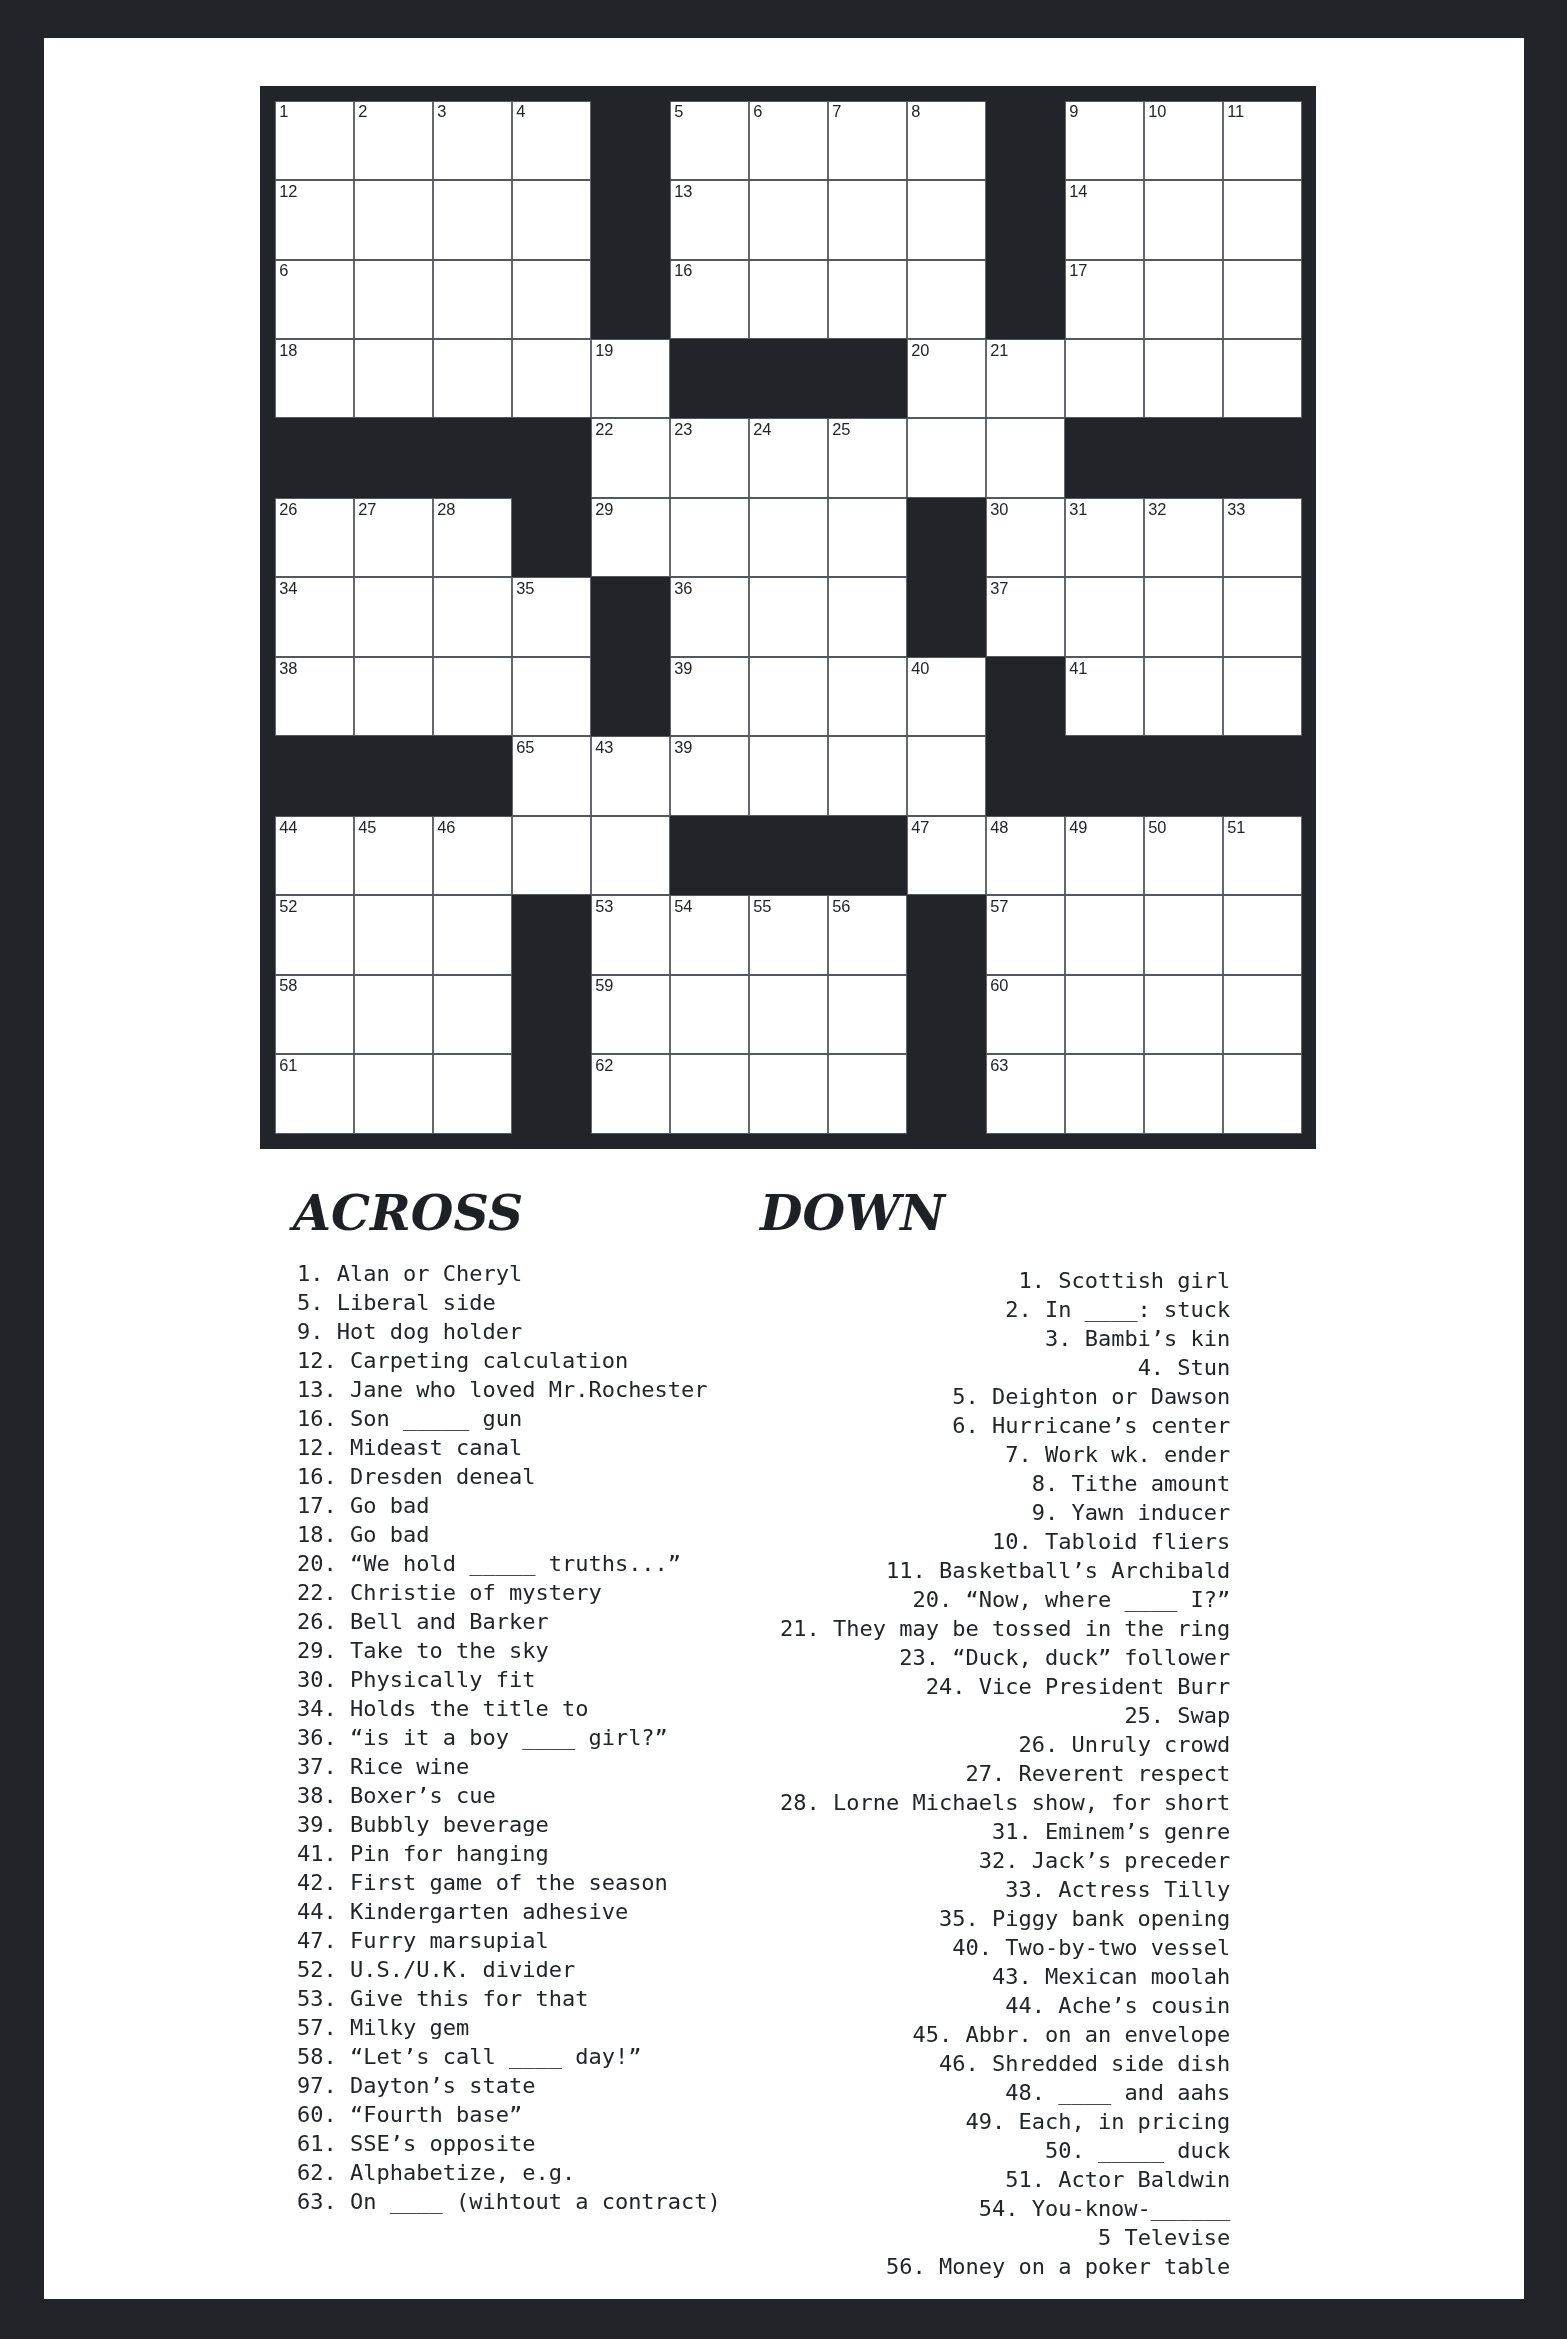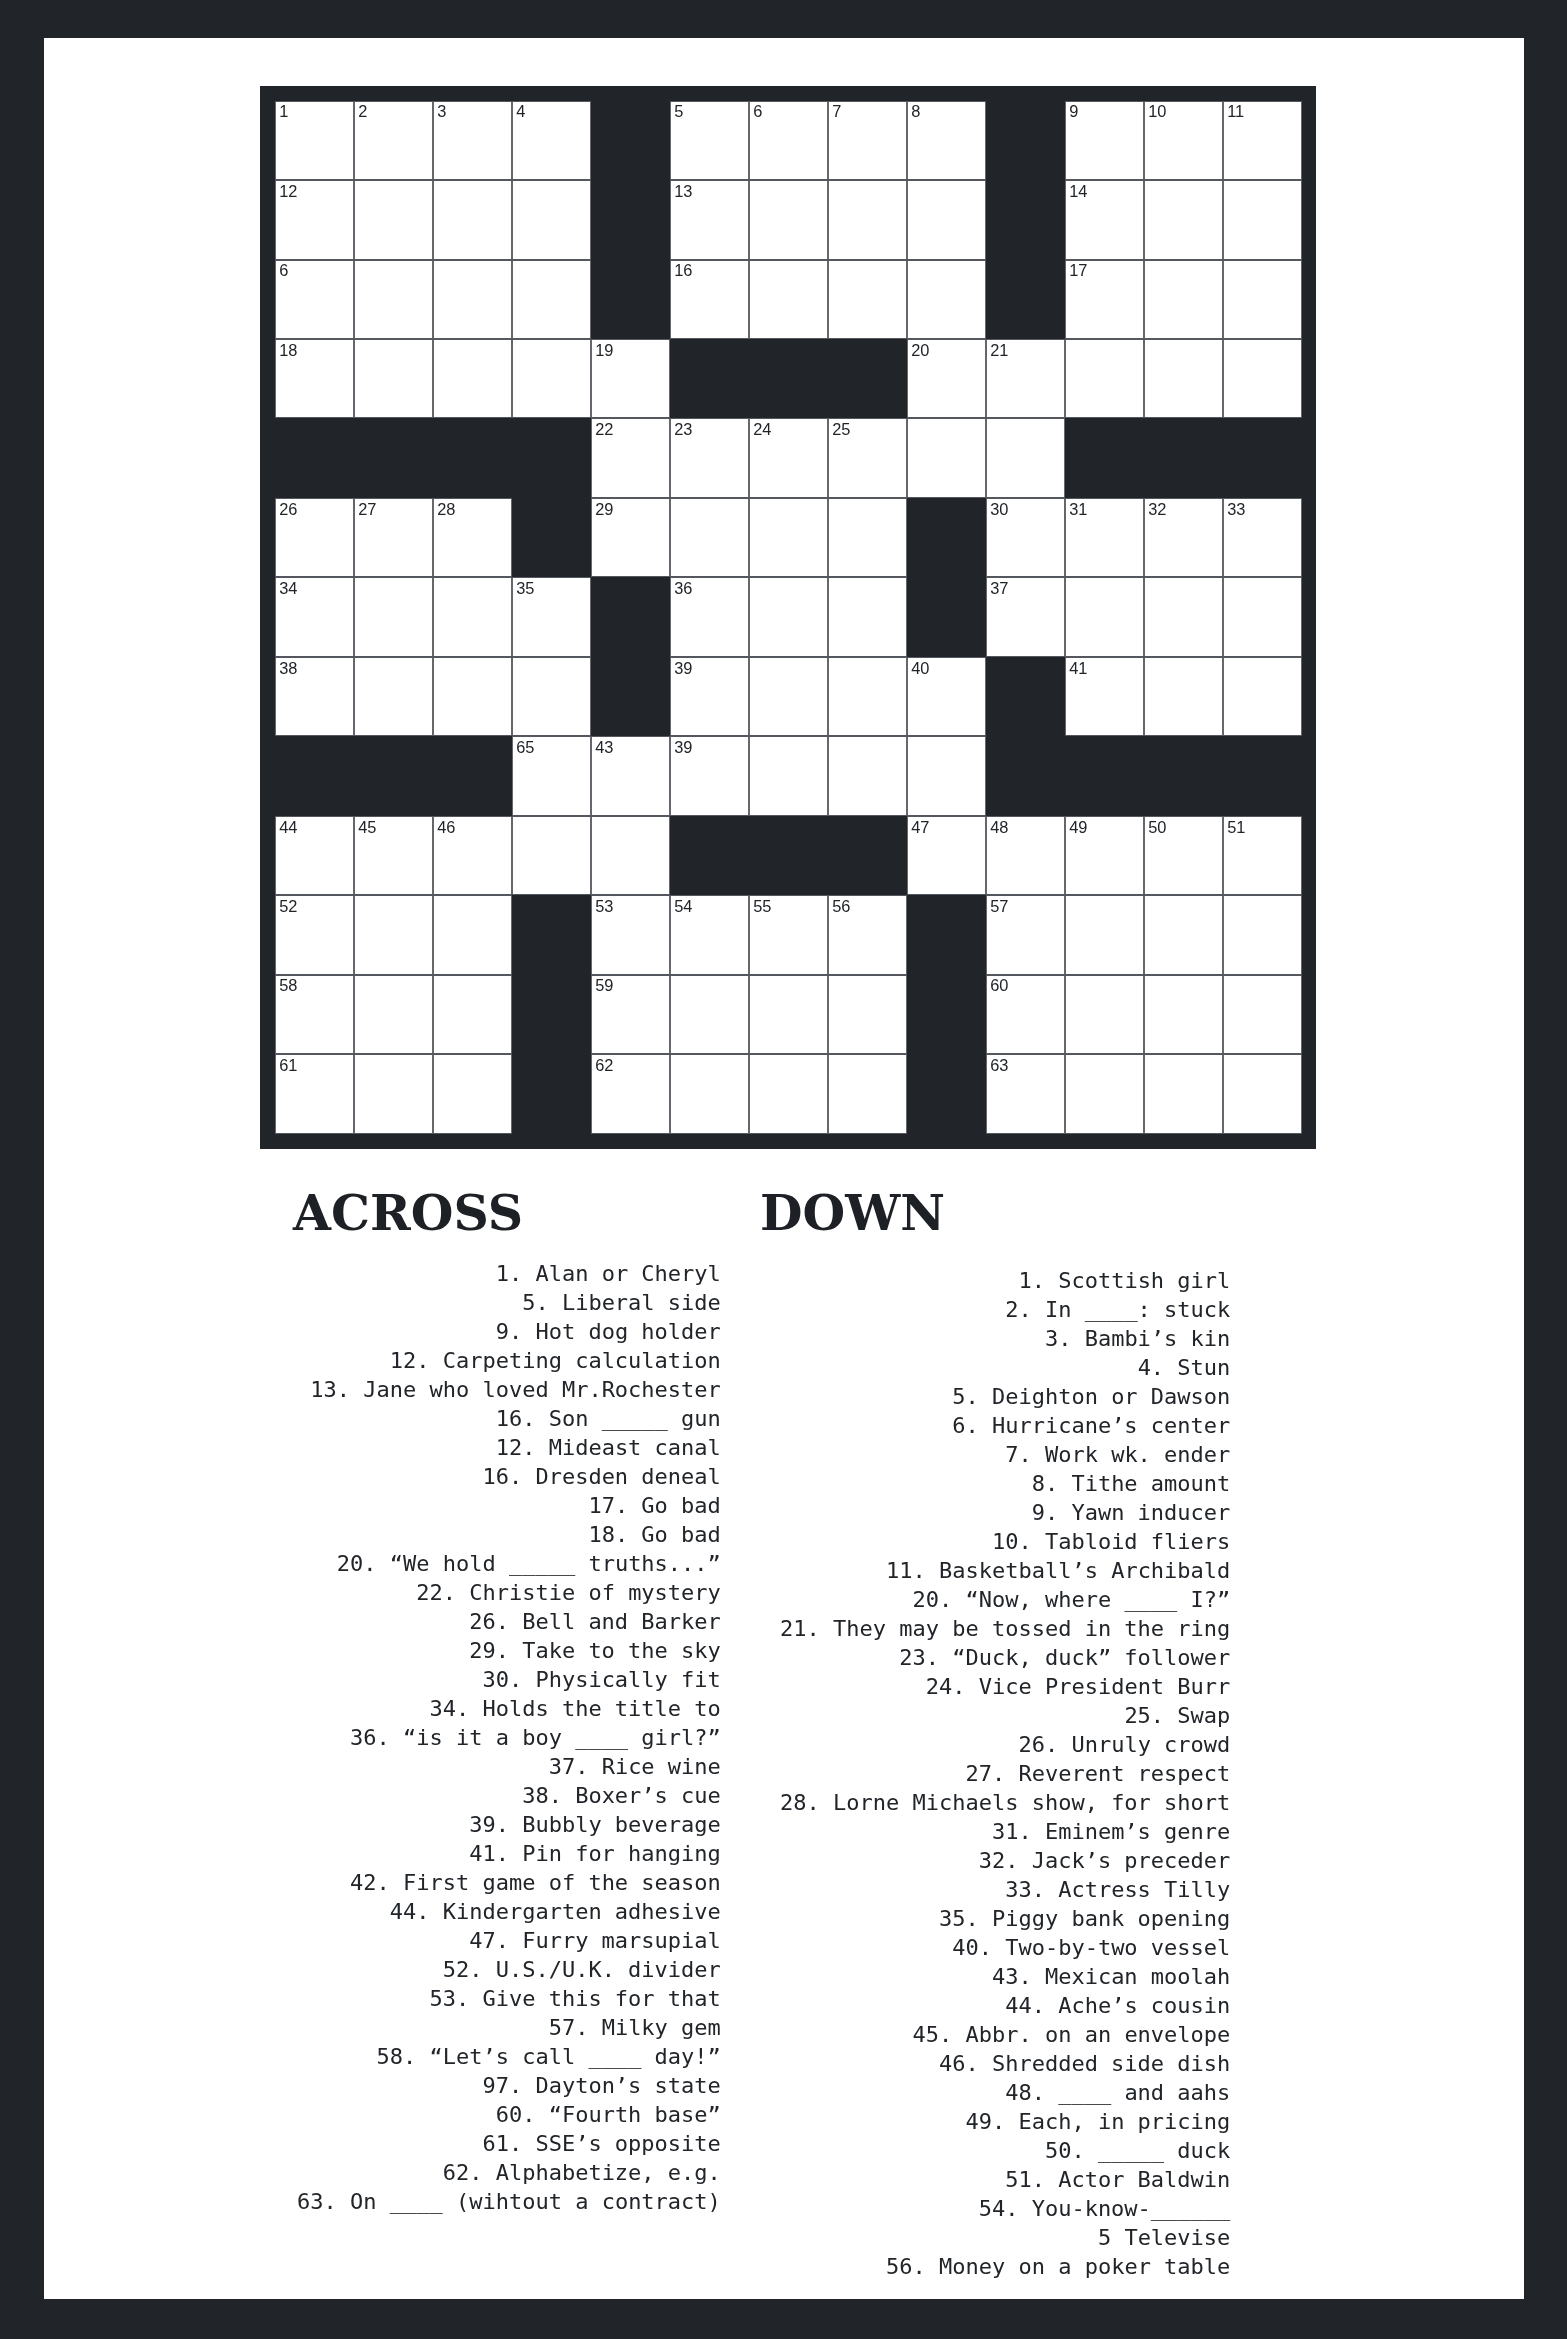--- a/index.html
+++ b/index.html
@@ -26,30 +26,30 @@
   .cell .num {
     position:absolute; top:1.8px; left:4.6px;
     font-family:"Liberation Sans", sans-serif;
     font-size:16.4px; line-height:18.3px; color:#212529;
   }
   
   .hdr {
     position:absolute;
     font-family:"DejaVu Serif", serif;
     font-weight:900; font-size:49px; line-height:49px;
-    letter-spacing:0px; color:#1d2125;
+    letter-spacing:0px; color:#1d2125;font-style:italic;
   }
   .across-hdr { left:249px; top:1151px; }
   .down-hdr   { left:716px; top:1151px; }
   .clues { position:absolute; color:#212529; }
   .clues .clue {
     font-family:"DejaVu Sans Mono", monospace;
     font-size:22px; line-height:29px; white-space:pre;
   }
-  .across-list { left:253px; top:1221px;text-align:right; }
+  .across-list { left:253px; top:1221px; }
   .down-list   { left:736px; top:1228px;text-align:right; }
 </style>
 </head>
 <body>
 
 <div class="canvas">
   <div class="page">
 
     <div class="grid-frame">
       <div class="grid" id="grid">

